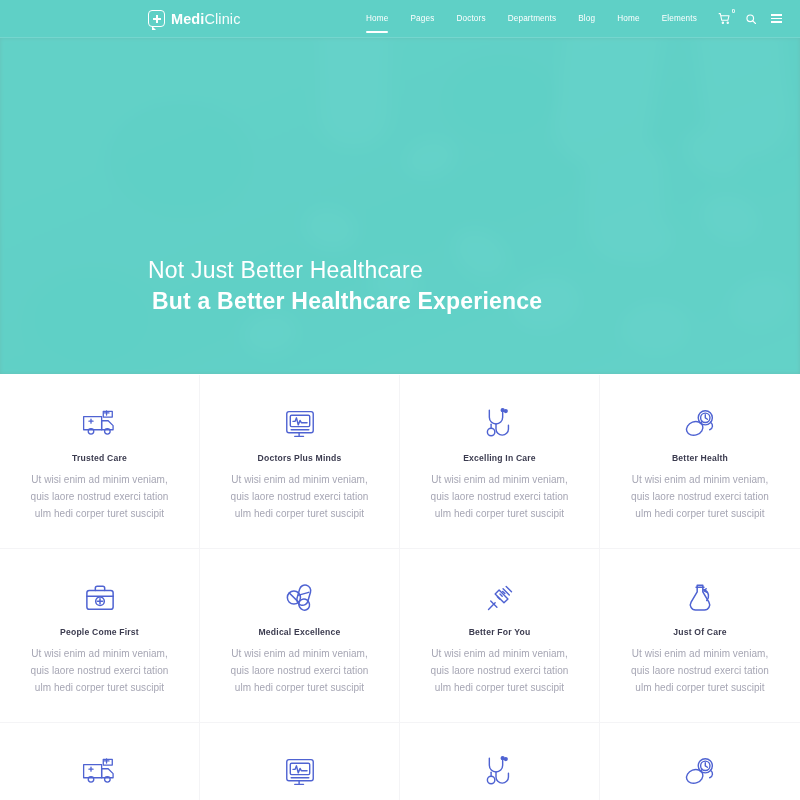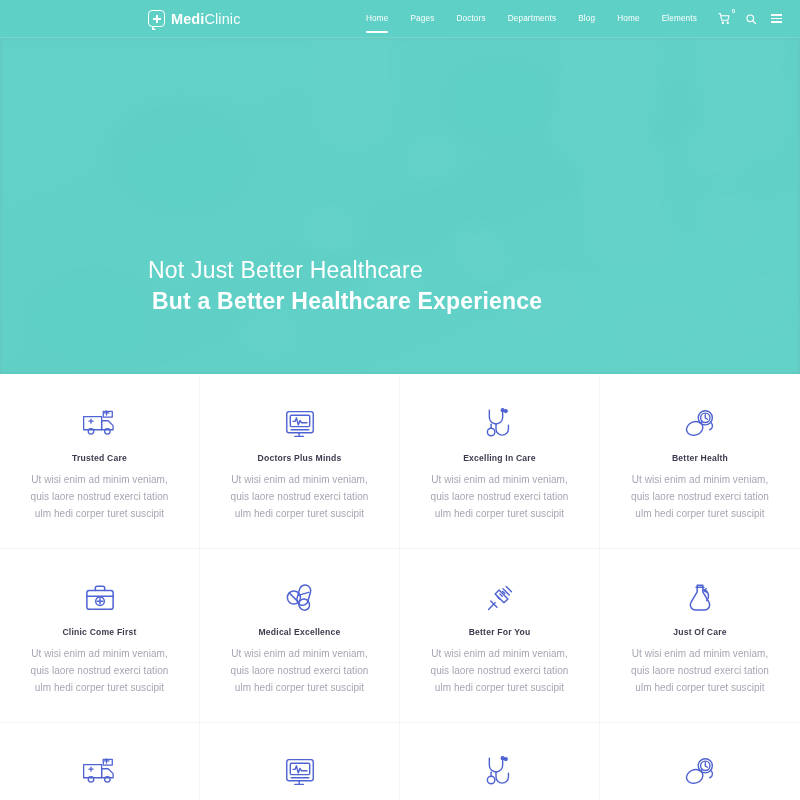--- a/index.html
+++ b/index.html
@@ -366,21 +366,21 @@
     <div class="feature-cell">
       <div class="feature-icon">
         <svg width="32" height="30" viewBox="0 0 34 32" fill="none" stroke="#4f63d2" stroke-width="1.6" stroke-linecap="round" stroke-linejoin="round">
           <rect x="3" y="8" width="28" height="20" rx="2.5"></rect>
           <path d="M12 8V5.5A2 2 0 0 1 14 3.5h6a2 2 0 0 1 2 2V8"></path>
           <path d="M3 14h28"></path>
           <circle cx="17" cy="19.5" r="4.6"></circle>
           <path d="M17 16.8v5.4M14.3 19.5h5.4"></path>
         </svg>
       </div>
-      <div class="feature-title">Clinic Come First</div>
+      <div class="feature-title">People Come First</div>
       <div class="feature-text">Ut wisi enim ad minim veniam, quis laore nostrud exerci tation ulm hedi corper turet suscipit</div>
     </div>
 
     <div class="feature-cell">
       <div class="feature-icon">
         <svg width="32" height="30" viewBox="0 0 34 32" fill="none" stroke="#4f63d2" stroke-width="1.6" stroke-linecap="round" stroke-linejoin="round">
           <rect x="15" y="2" width="12" height="22" rx="6" transform="rotate(16 21 13)"></rect>
           <path d="M14.8 13.2 26.3 10"></path>
           <circle cx="10.5" cy="15.5" r="7"></circle>
           <path d="M5.6 10.6 15.4 20.4"></path>

